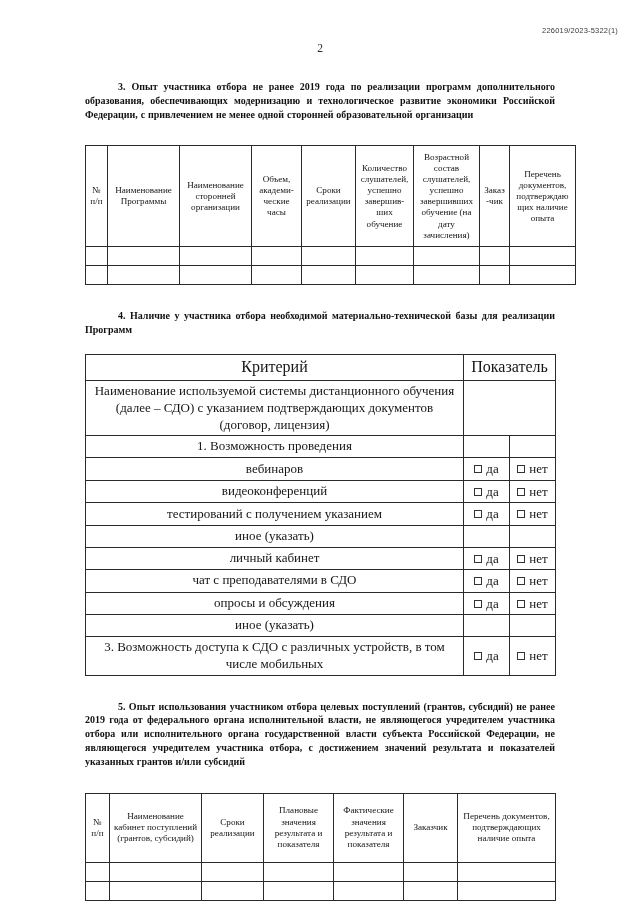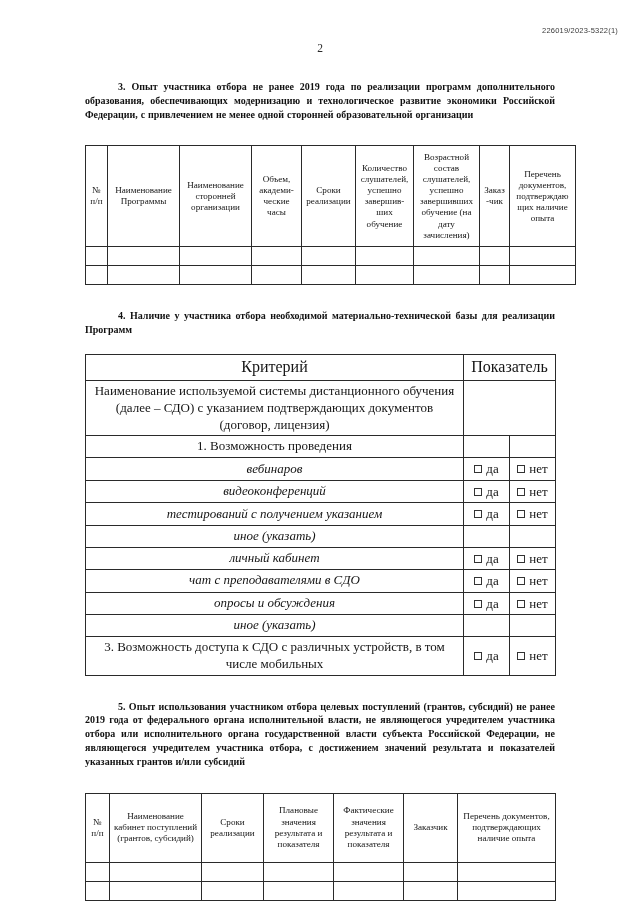--- a/index.html
+++ b/index.html
@@ -99,21 +99,20 @@
   td.crit-bold {
     text-align: justify;
     font-weight: bold;
     font-size: 10.4px;
     line-height: 1.35;
     padding: 3px 5px;
   }
   td.crit-left {
     text-align: left;
     font-weight: normal;
-    font-style: italic;
   }
   td.section-bold {
     text-align: left;
     font-weight: bold;
   }
   td.yn {
     text-align: left;
     padding-left: 7px;
     white-space: nowrap;
     font-size: 9.8px;

